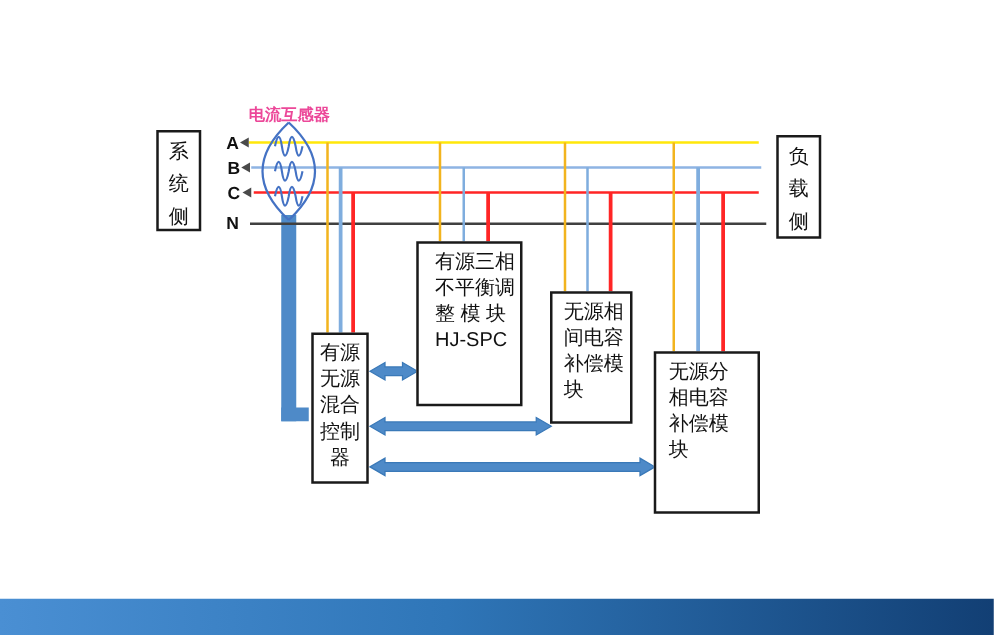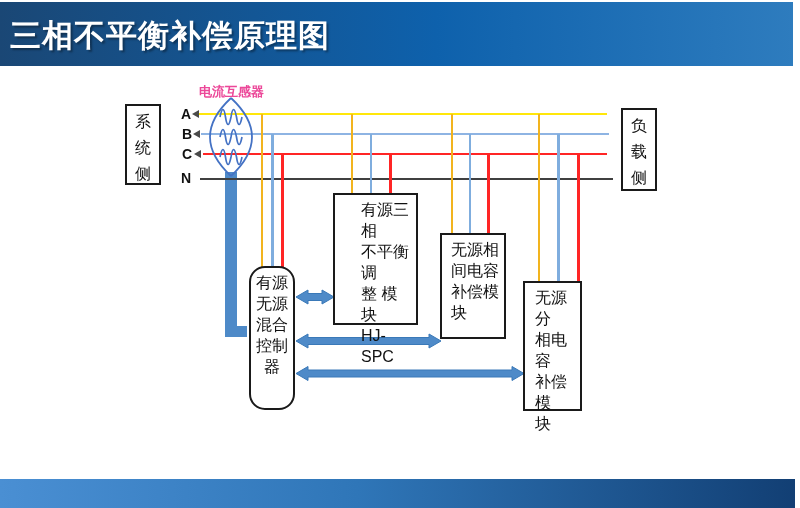--- a/index.html
+++ b/index.html
@@ -43,23 +43,20 @@
   .box.padleft { padding-left: 9px; }
   .thick-bar { position: absolute; background: #4e8ac8; z-index: 2; }
   .svg-overlay { position: absolute; left: 0; top: 0; z-index: 5; pointer-events: none; }
   .ct-label { position: absolute; left: 199px; top: 83px; font-size: 13px; font-weight: bold; color: #ec4899; z-index: 6; }
 </style>
 </head>
 <body>
 
 <div class="slide">
 
-  <div class="title-bar">
-    <div class="title-text">三相不平衡补偿原理图</div>
-  </div>
 
   <div class="bottom-band"></div>
 
   <div class="ct-label">电流互感器</div>
 
   <div class="lbl" style="left:181px; top:106px; font-size:14px;">A</div>
   <div class="lbl" style="left:182px; top:126px; font-size:14px;">B</div>
   <div class="lbl" style="left:182px; top:146px; font-size:14px;">C</div>
   <div class="lbl" style="left:181px; top:170px; font-size:14px;">N</div>
 
@@ -108,34 +105,34 @@
   </svg>
 
   <div class="box side" style="left:125px; top:104px; width:36px; height:81px;">系
 统
 侧</div>
 
   <div class="box side" style="left:621px; top:108px; width:36px; height:83px;">负
 载
 侧</div>
 
-  <div class="box padleft" style="left:333px; top:193px; width:85px; height:132px; padding-left:26px;">有源三相
+  <div class="box padleft" style="left:333px; top:193px; width:85px; height:132px; padding-left:13px;">有源三相
 不平衡调
 整 模 块
 HJ-SPC</div>
 
-  <div class="box center" style="left:249px; top:266px; width:46px; height:144px;border-radius:16px;">有源
+  <div class="box center" style="left:249px; top:266px; width:46px; height:121px;">有源
 无源
 混合
 控制
 器</div>
 
   <div class="box padleft" style="left:440px; top:233px; width:66px; height:106px;">无源相
 间电容
 补偿模
 块</div>
 
-  <div class="box padleft" style="left:523px; top:281px; width:59px; height:130px;padding-left:10px;">无源分
+  <div class="box padleft" style="left:523px; top:281px; width:85px; height:130px;padding-left:10px;">无源分
 相电容
 补偿模
 块</div>
 
 </div>
 
 </body></html>

